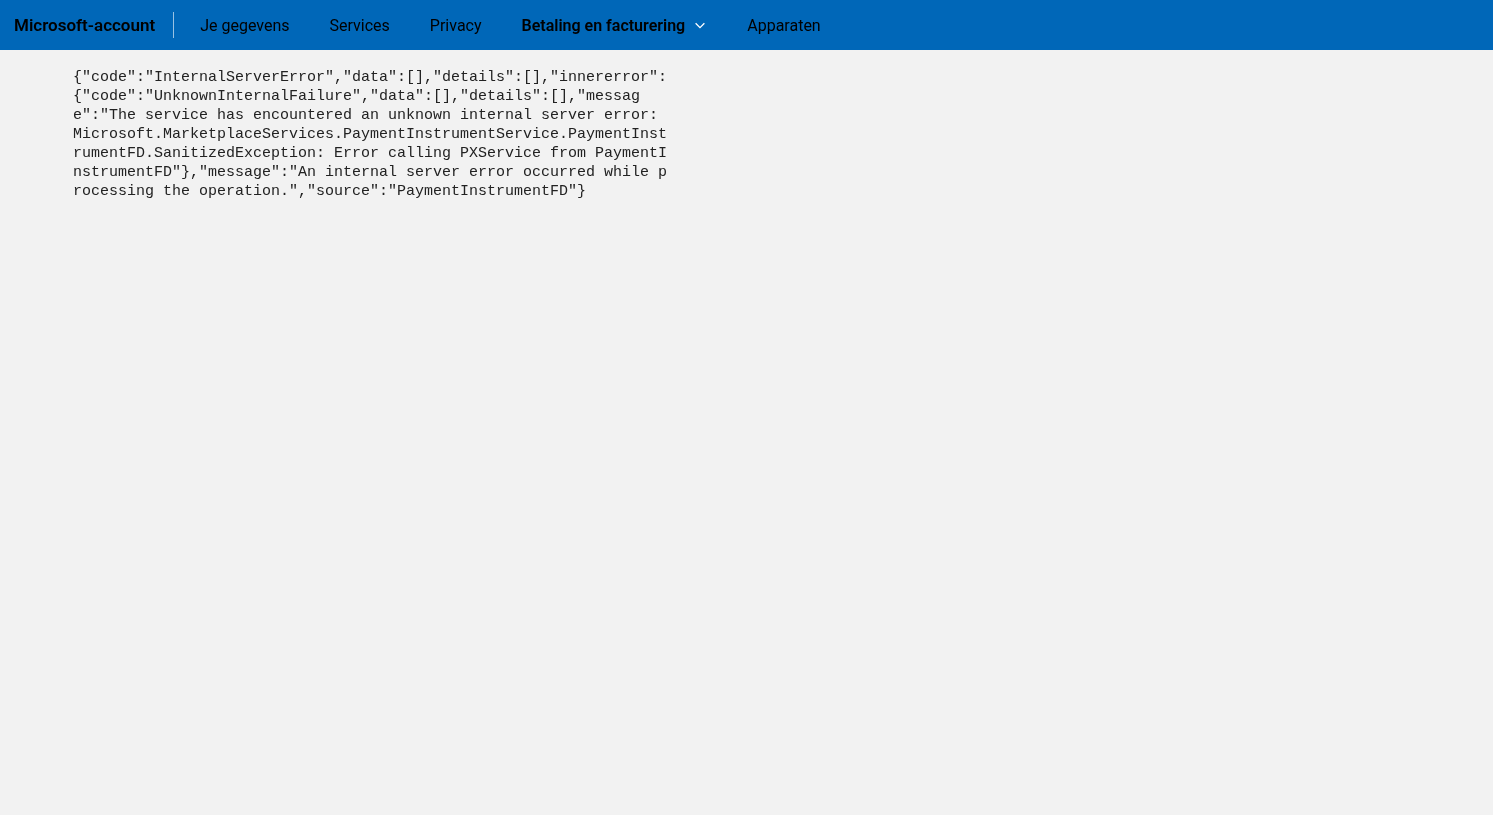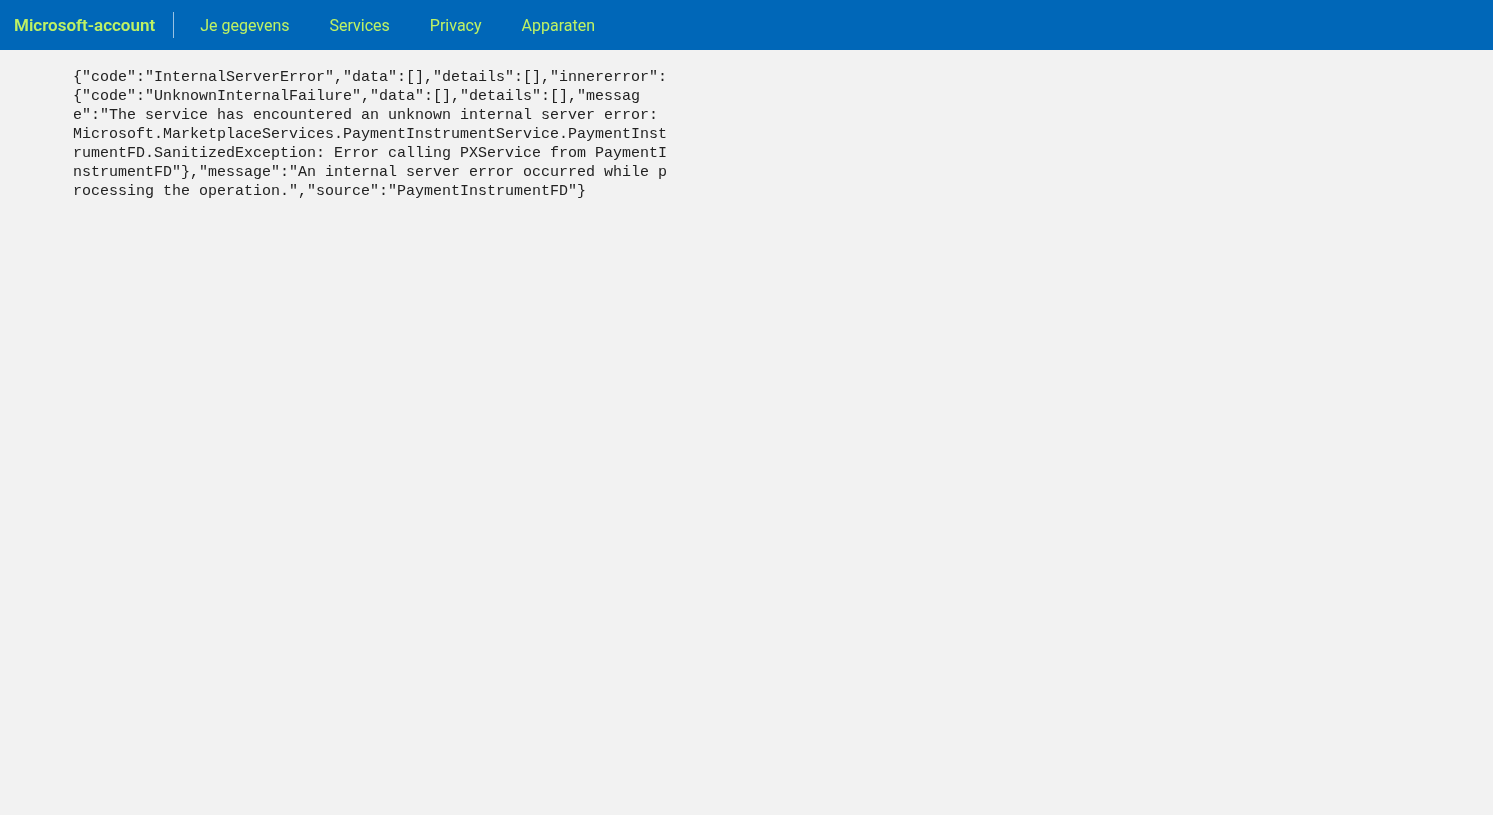--- a/index.html
+++ b/index.html
@@ -13,21 +13,21 @@
       width: 1493px;
       height: 815px;
       overflow: hidden;
     }
     .top-nav {
       background: #0067b8;
       height: 50px;
       display: flex;
       align-items: center;
       padding: 0 10px 0 14px;
-      color: #bef264;
+      color: #000000;
       font-size: 16px;
     }
     .brand {
       font-weight: 600;
       font-size: 17px;
       padding-right: 18px;
       position: relative;
       display: flex;
       align-items: center;
       height: 50px;
@@ -88,20 +88,28 @@
 
   <div class="nav-item">
     <span>Je gegevens</span>
   </div>
   <div class="nav-item">
     <span>Services</span>
   </div>
   <div class="nav-item">
     <span>Privacy</span>
   </div>
+  <div class="nav-item active">
+    <span>Betaling en facturering</span>
+    <span class="chevron">
+      <svg viewBox="0 0 16 16">
+          <polyline points="3,6 8,11 13,6"></polyline>
+        </svg>
+    </span>
+  </div>
   <div class="nav-item">
     <span>Apparaten</span>
   </div>
 </div>
 
 <div class="content">
   <div class="error-block">{"code":"InternalServerError","data":[],"details":[],"innererror":{"code":"UnknownInternalFailure","data":[],"details":[],"message":"The service has encountered an unknown internal server error: Microsoft.MarketplaceServices.PaymentInstrumentService.PaymentInstrumentFD.SanitizedException: Error calling PXService from PaymentInstrumentFD"},"message":"An internal server error occurred while processing the operation.","source":"PaymentInstrumentFD"}</div>
 </div>
 
 </body></html>

